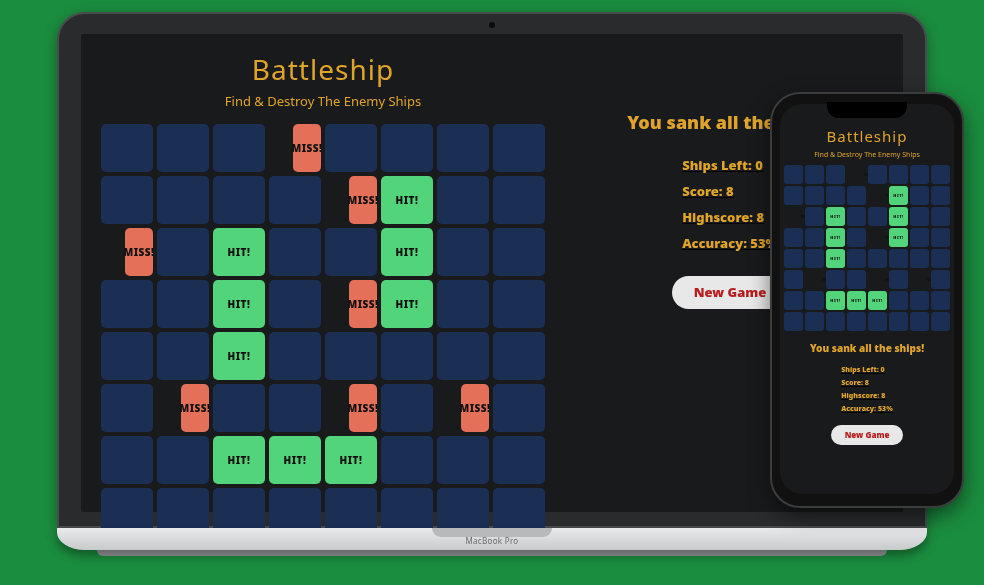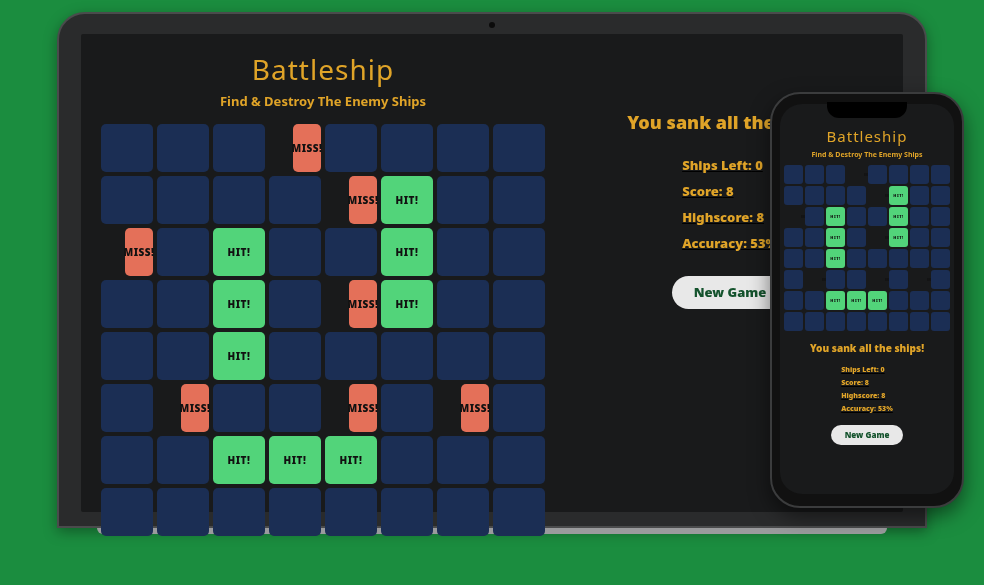--- a/index.html
+++ b/index.html
@@ -71,21 +71,21 @@
   .content-left { flex: 0 0 auto; display:flex; flex-direction:column; align-items:center; }
   .content-right {
     flex: 1; display:flex; flex-direction:column; align-items:center; justify-content:center;
     padding-top: 60px;
   }
   .title {
     color: var(--accent-gold); font-weight: 400; letter-spacing: 1px;
     font-size: 28px; text-align:center;
   }
   .subtitle {
-    color: var(--accent-gold); font-weight: 700; font-size: 13px;
+    color: var(--accent-gold); font-weight: 400; font-size: 13px;
     text-align:center; margin: 4px 0 14px;
   }
   .board {
     display: grid; grid-template-columns: repeat(8, 52px);
     grid-auto-rows: 48px; gap: 4px;
   }
   .cell {
     background: var(--cell-blue); border-radius: 5px;
     display:flex; align-items:center; justify-content:center;
     font-size: 10px; font-weight: 900; color: #111; letter-spacing:.5px;
@@ -96,21 +96,21 @@
 
   .status-msg {
     color: var(--accent-gold); font-weight: 900; font-size: 18px;
     text-align:center; margin-bottom: 14px;
   }
   .stats { text-align:left;text-decoration:underline; }
   .stat {
     color: var(--accent-gold); font-weight: 900; font-size: 13px; margin: 8px 0;
   }
   .btn-new {
-    margin-top: 16px; background: var(--white); color:#14532d;
+    margin-top: 16px; background: var(--white); color:#b91c1c;
     border:none; border-radius: 22px; padding: 10px 22px;
     font: 900 13px/1 "Arial Black", system-ui, sans-serif; cursor:pointer;text-align:center;
   }
 
   
   .phone {
     position: absolute; right: 20px; top: 92px;
     width: 194px; z-index: 5;
   }
   .phone-body {
@@ -241,20 +241,24 @@
           <div class="stat">
             <span>Accuracy:</span>
             <span>53%</span>
           </div>
         </div>
         <button class="btn-new">New Game</button>
       </div>
 
     </div>
   </div>
+  <div class="laptop-base">
+    <div class="laptop-notch"></div>
+    <div class="laptop-brand">MacBook Pro</div>
+  </div>
   <div class="laptop-foot"></div>
 </div>
 
 <div class="phone">
   <div class="phone-body">
     <div class="phone-notch"></div>
     <div class="phone-screen">
       <div class="title">Battleship</div>
       <div class="subtitle">Find &amp; Destroy The Enemy Ships</div>
       <div class="board">

